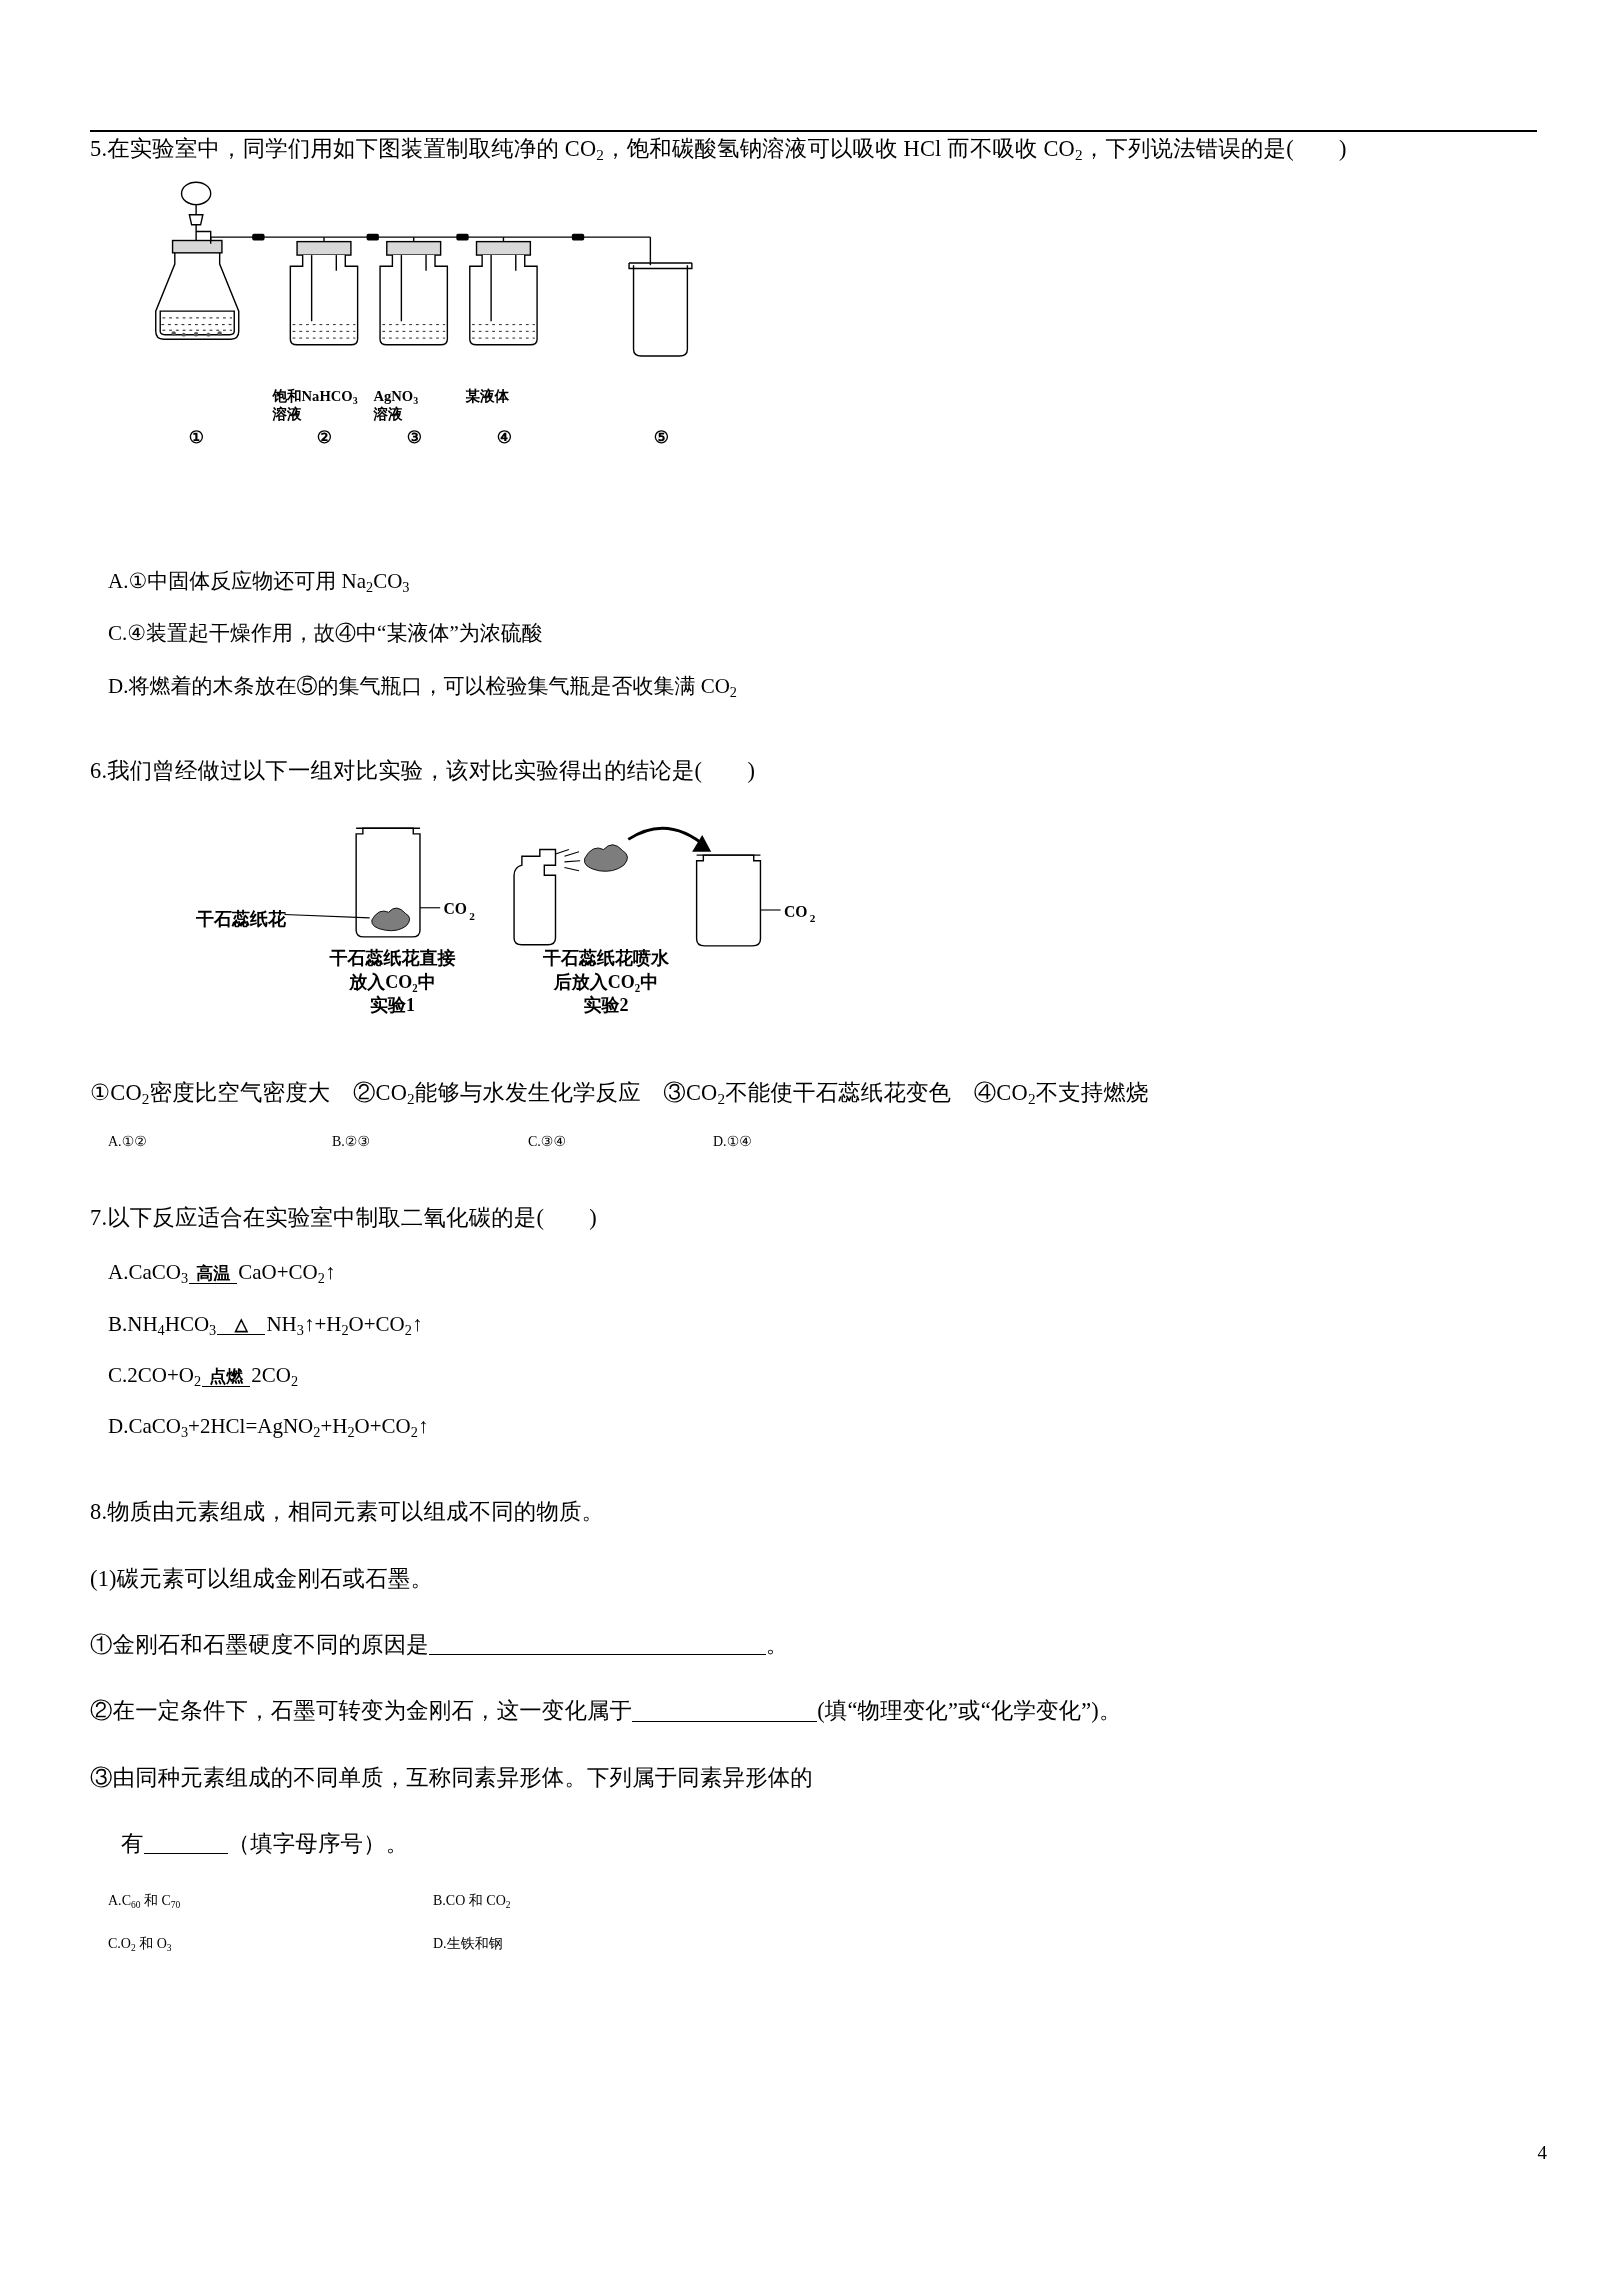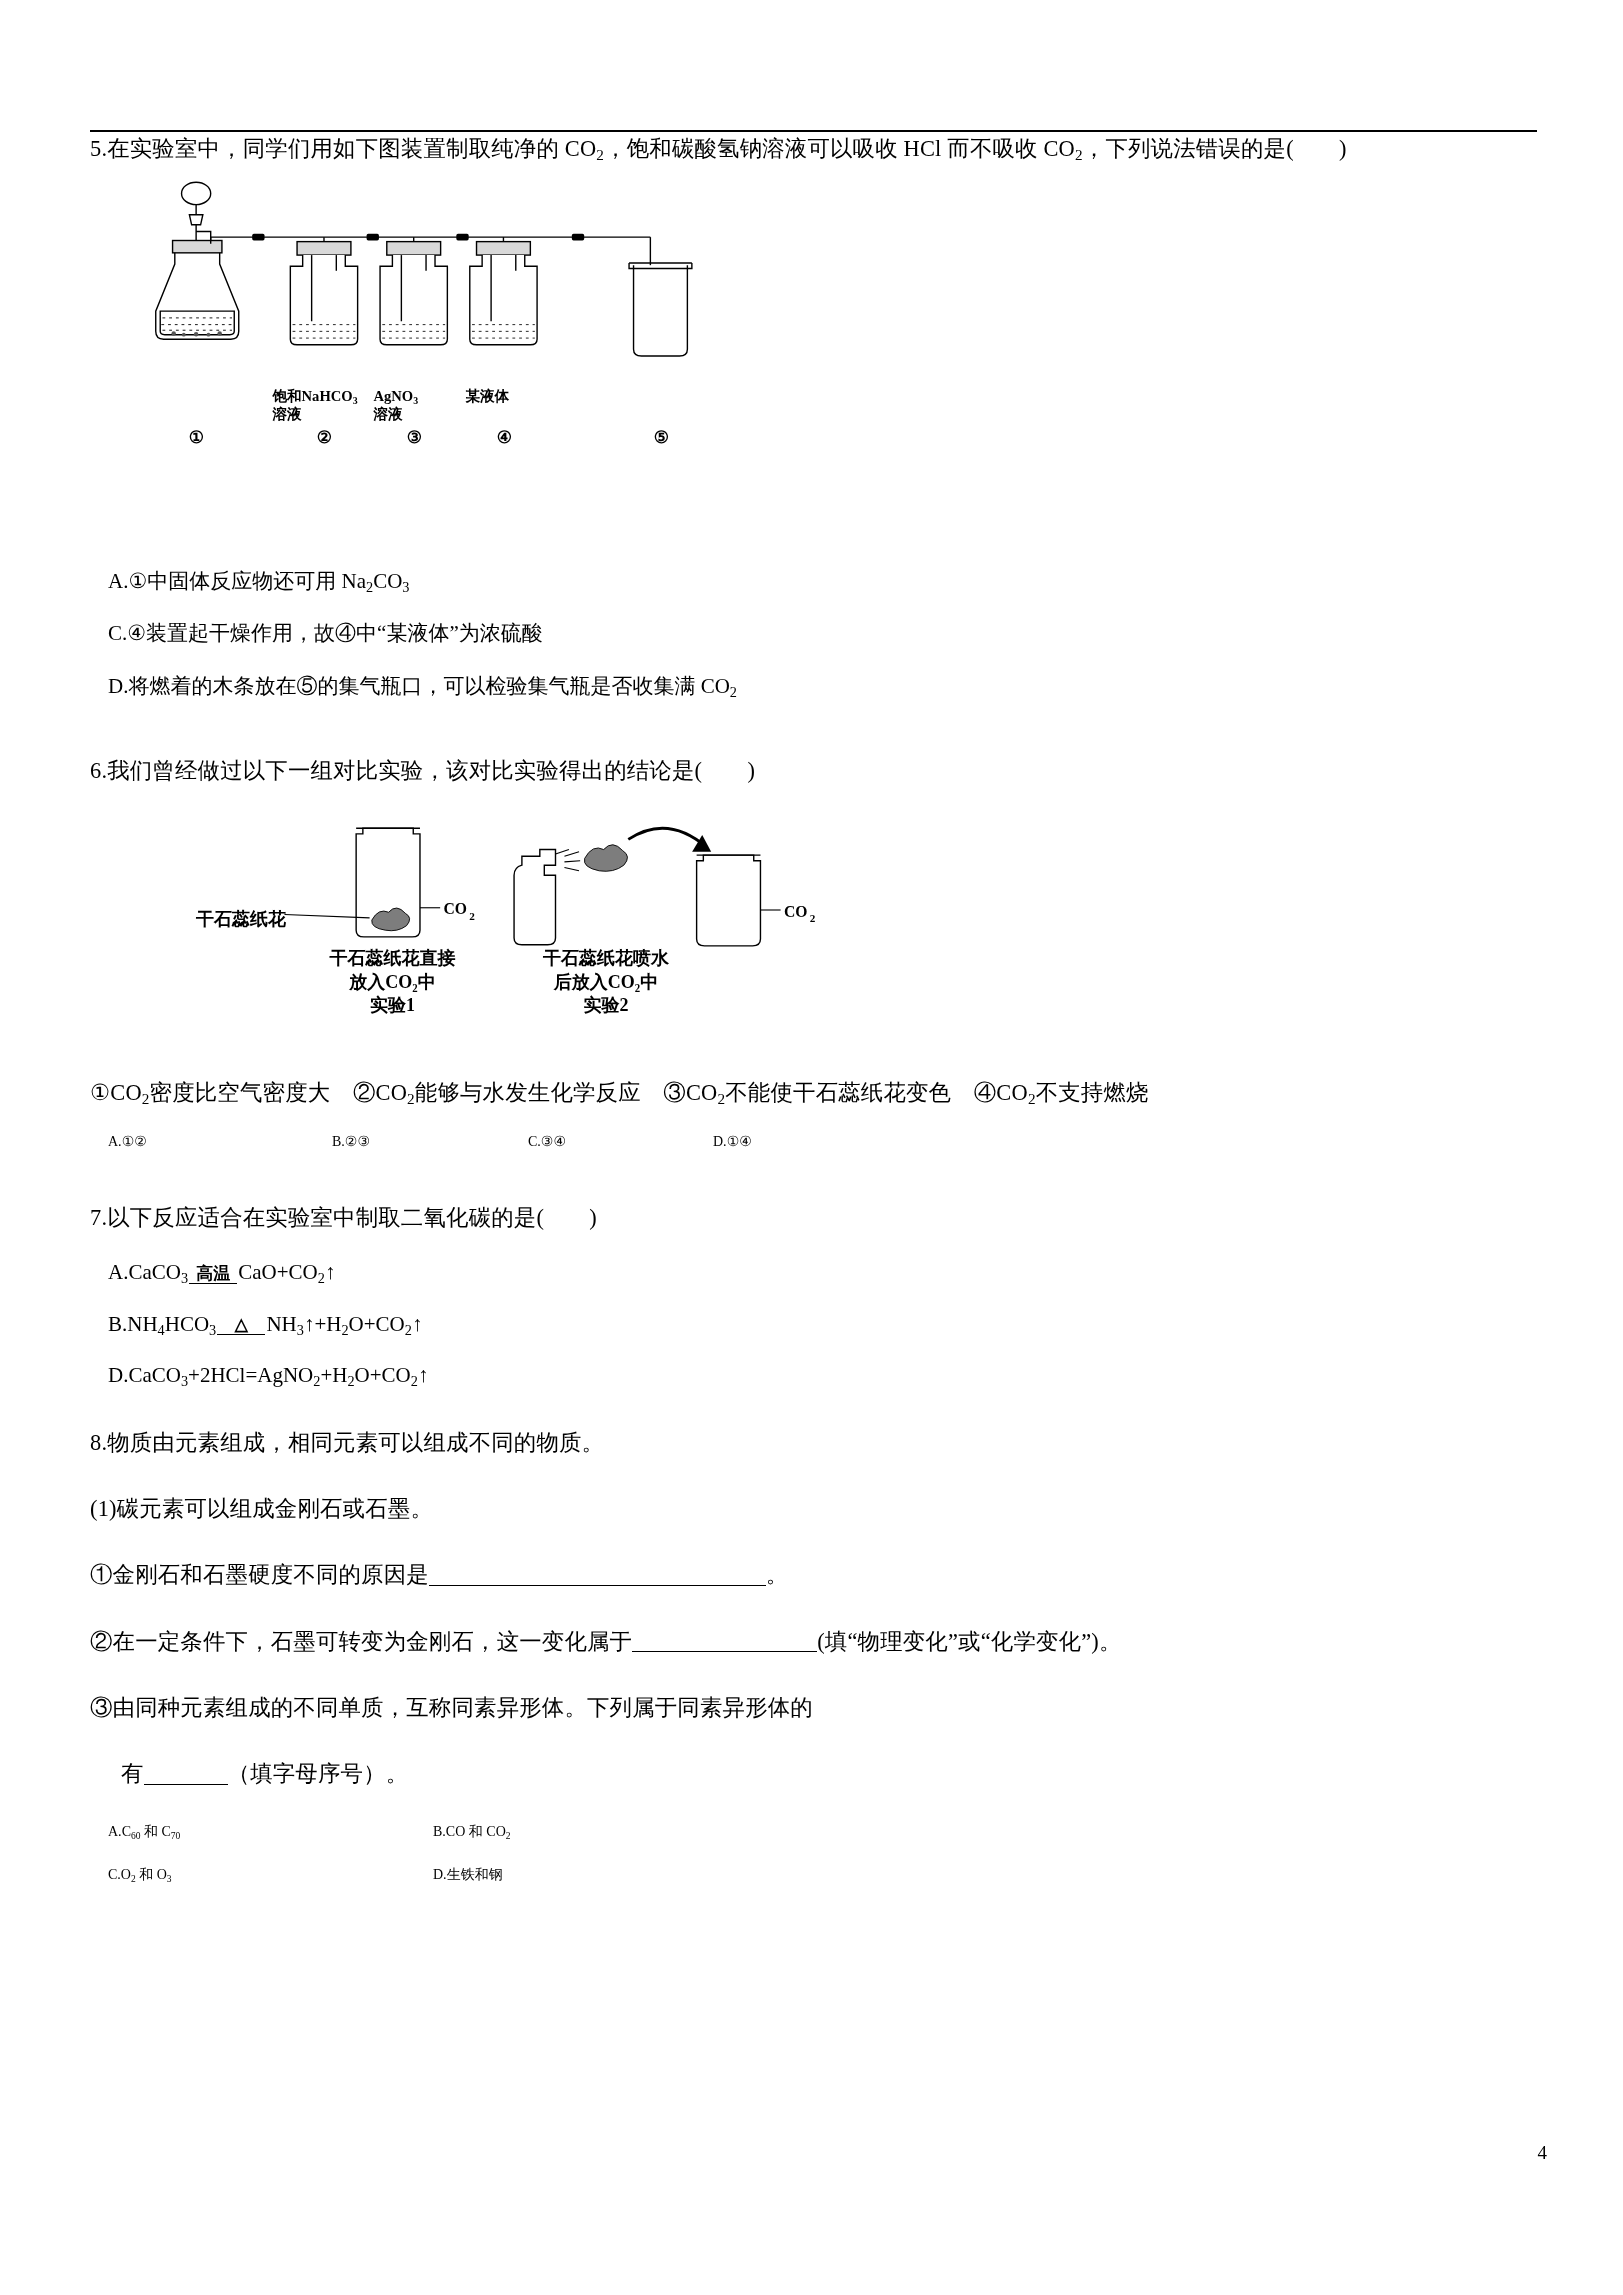--- a/index.html
+++ b/index.html
@@ -355,29 +355,32 @@
       <p class="q-stem">7.以下反应适合在实验室中制取二氧化碳的是(　　)</p>
 
       <div class="eqn">
         <span>A.</span><span>CaCO</span><sub>3</sub><span class="rxn"><span class="above">高温</span><span class="arrowline"></span></span><span>CaO+CO</span><sub>2</sub><span>↑</span>
       </div>
 
       <div class="eqn">
         <span>B.</span><span>NH</span><sub>4</sub><span>HCO</span><sub>3</sub><span class="rxn"><span class="above">△</span><span class="arrowline"></span></span><span>NH</span><sub>3</sub><span>↑+H</span><sub>2</sub><span>O+CO</span><sub>2</sub><span>↑</span>
       </div>
 
+      <div class="eqn">
+        <span>C.</span><span>2CO+O</span><sub>2</sub><span class="rxn"><span class="above">点燃</span><span class="arrowline"></span></span><span>2CO</span><sub>2</sub>
+      </div>
 
       <div class="eqn">
         <span>D.</span><span>CaCO</span><sub>3</sub><span>+2HCl=AgNO</span><sub>2</sub><span>+H</span><sub>2</sub><span>O+CO</span><sub>2</sub><span>↑</span>
       </div>
     </div>
 
     <div class="sec-gap"></div>
 
-    <div style="margin-top:8px;">
+    <div style="margin-top:26px;">
       <p class="q-stem">8.物质由元素组成，相同元素可以组成不同的物质。</p>
 
       <p class="q-stem" style="margin-top:26px;">(1)碳元素可以组成金刚石或石墨。</p>
 
       <p class="q-stem" style="margin-top:26px;">
         <span>①金刚石和石墨硬度不同的原因是</span><span class="blank-line" style="width:337px;"></span><span>。</span>
       </p>
 
       <p class="q-stem" style="margin-top:26px;">
         <span>②在一定条件下，石墨可转变为金刚石，这一变化属于</span><span class="blank-line" style="width:185px;"></span><span>(填“物理变化”或“化学变化”)。</span>

